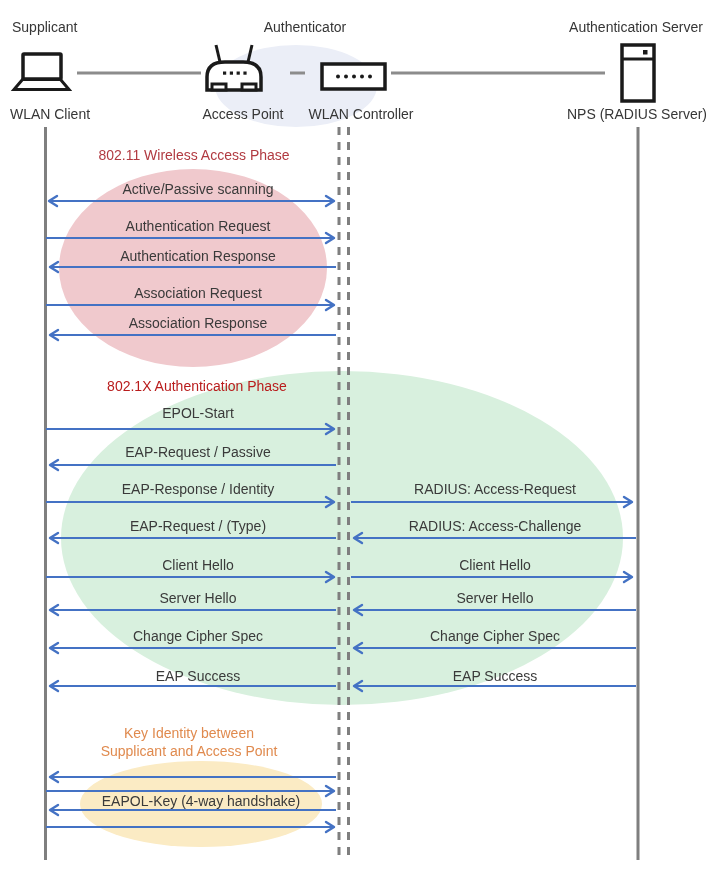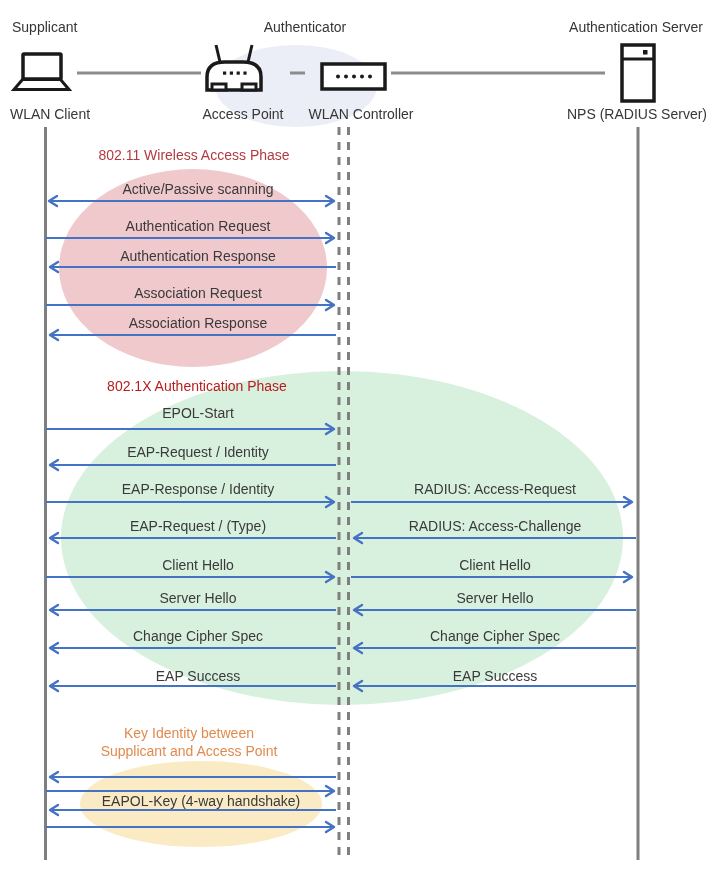--- a/index.html
+++ b/index.html
@@ -124,21 +124,21 @@
   <div class="lbl phase p2" style="left:47px;top:377px;">802.1X Authentication Phase</div>
   <div class="lbl phase p3" style="left:39px;top:724px;">Key Identity between</div>
   <div class="lbl phase p3" style="left:39px;top:742px;">Supplicant and Access Point</div>
 
   <div class="lbl msg" style="left:48px;top:182px;">Active/Passive scanning</div>
   <div class="lbl msg" style="left:48px;top:219px;">Authentication Request</div>
   <div class="lbl msg" style="left:48px;top:249px;">Authentication Response</div>
   <div class="lbl msg" style="left:48px;top:286px;">Association Request</div>
   <div class="lbl msg" style="left:48px;top:316px;">Association Response</div>
   <div class="lbl msg" style="left:48px;top:406px;">EPOL-Start</div>
-  <div class="lbl msg" style="left:48px;top:445px;">EAP-Request / Identity</div>
+  <div class="lbl msg" style="left:48px;top:445px;">EAP-Request / Passive</div>
   <div class="lbl msg" style="left:48px;top:482px;">EAP-Response / Identity</div>
   <div class="lbl msg" style="left:48px;top:519px;">EAP-Request / (Type)</div>
   <div class="lbl msg" style="left:48px;top:558px;">Client Hello</div>
   <div class="lbl msg" style="left:48px;top:591px;">Server Hello</div>
   <div class="lbl msg" style="left:48px;top:629px;">Change Cipher Spec</div>
   <div class="lbl msg" style="left:48px;top:669px;">EAP Success</div>
   <div class="lbl msg" style="left:51px;top:794px;">EAPOL-Key (4-way handshake)</div>
 
   <div class="lbl msg" style="left:345px;top:482px;">RADIUS: Access-Request</div>
   <div class="lbl msg" style="left:345px;top:519px;">RADIUS: Access-Challenge</div>

